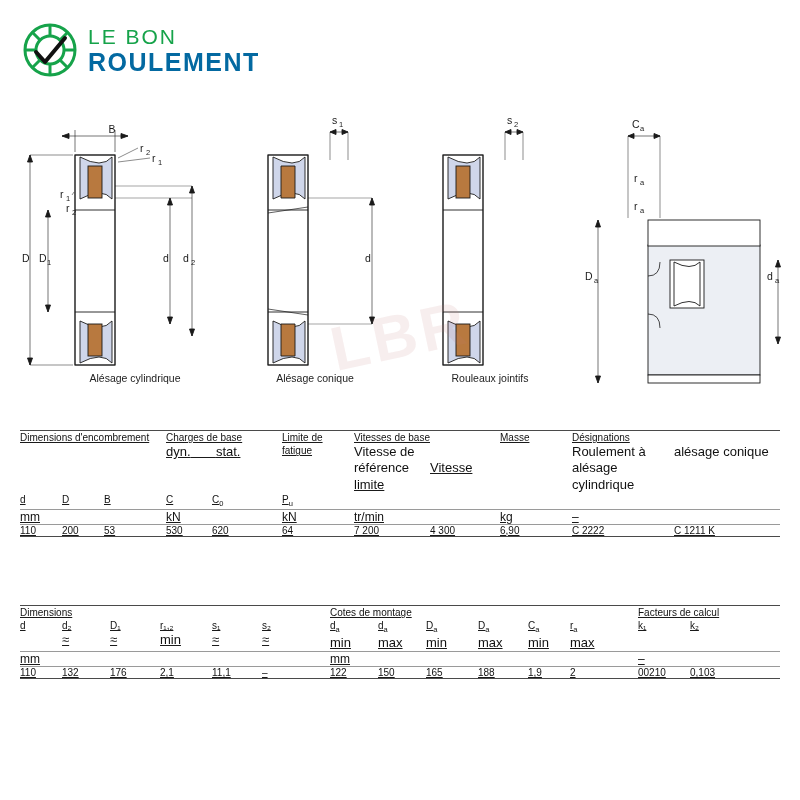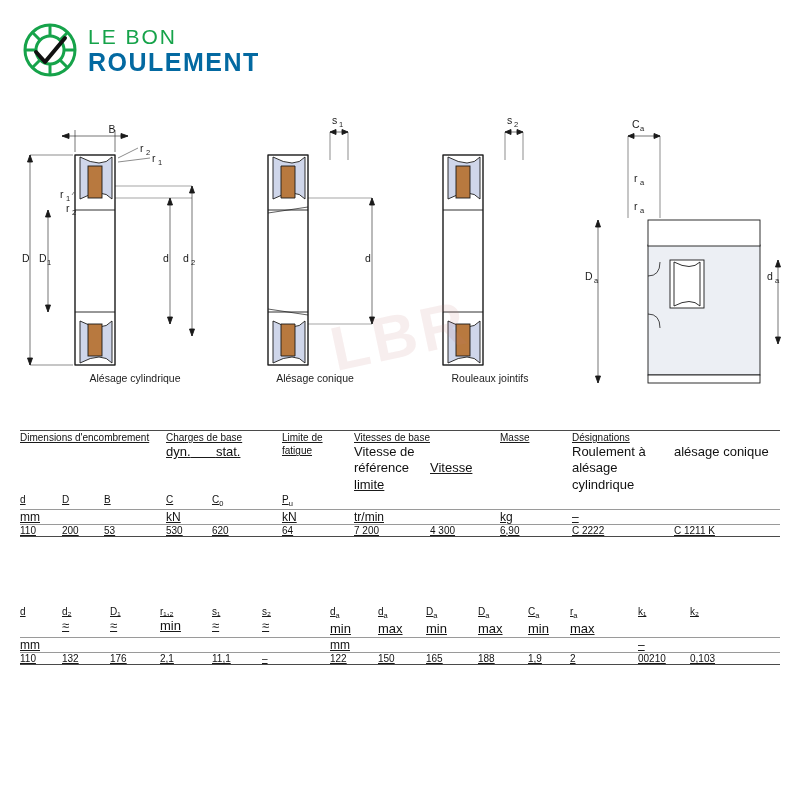--- a/index.html
+++ b/index.html
@@ -405,20 +405,25 @@
         <col style="width:48px">
           <col style="width:48px">
           <col style="width:52px">
         <col style="width:50px">
           <col style="width:42px">
           <col style="width:68px">
         <col style="width:52px">
           <col style="width:90px">
       </colgroup>
       <tbody>
+          <tr class="rule-top">
+        <td class="hdr-cell" colspan="6">Dimensions</td>
+        <td class="hdr-cell" colspan="6">Cotes de montage</td>
+        <td class="hdr-cell" colspan="2">Facteurs de calcul</td>
+      </tr>
       <tr>
         <td class="sym-cell">d</td>
         <td class="sym-cell"><span>d₂</span><span class="small-note">≈</span></td>
         <td class="sym-cell"><span>D₁</span><span class="small-note">≈</span></td>
         <td class="sym-cell"><span>r₁,₂</span><span class="small-note">min</span></td>
         <td class="sym-cell"><span>s₁</span><span class="small-note">≈</span></td>
         <td class="sym-cell"><span>s₂</span><span class="small-note">≈</span></td>
         <td class="sym-cell"><span>d</span><span class="sub">a</span><span class="small-note">min</span></td>
         <td class="sym-cell"><span>d</span><span class="sub">a</span><span class="small-note">max</span></td>
         <td class="sym-cell"><span>D</span><span class="sub">a</span><span class="small-note">min</span></td>

